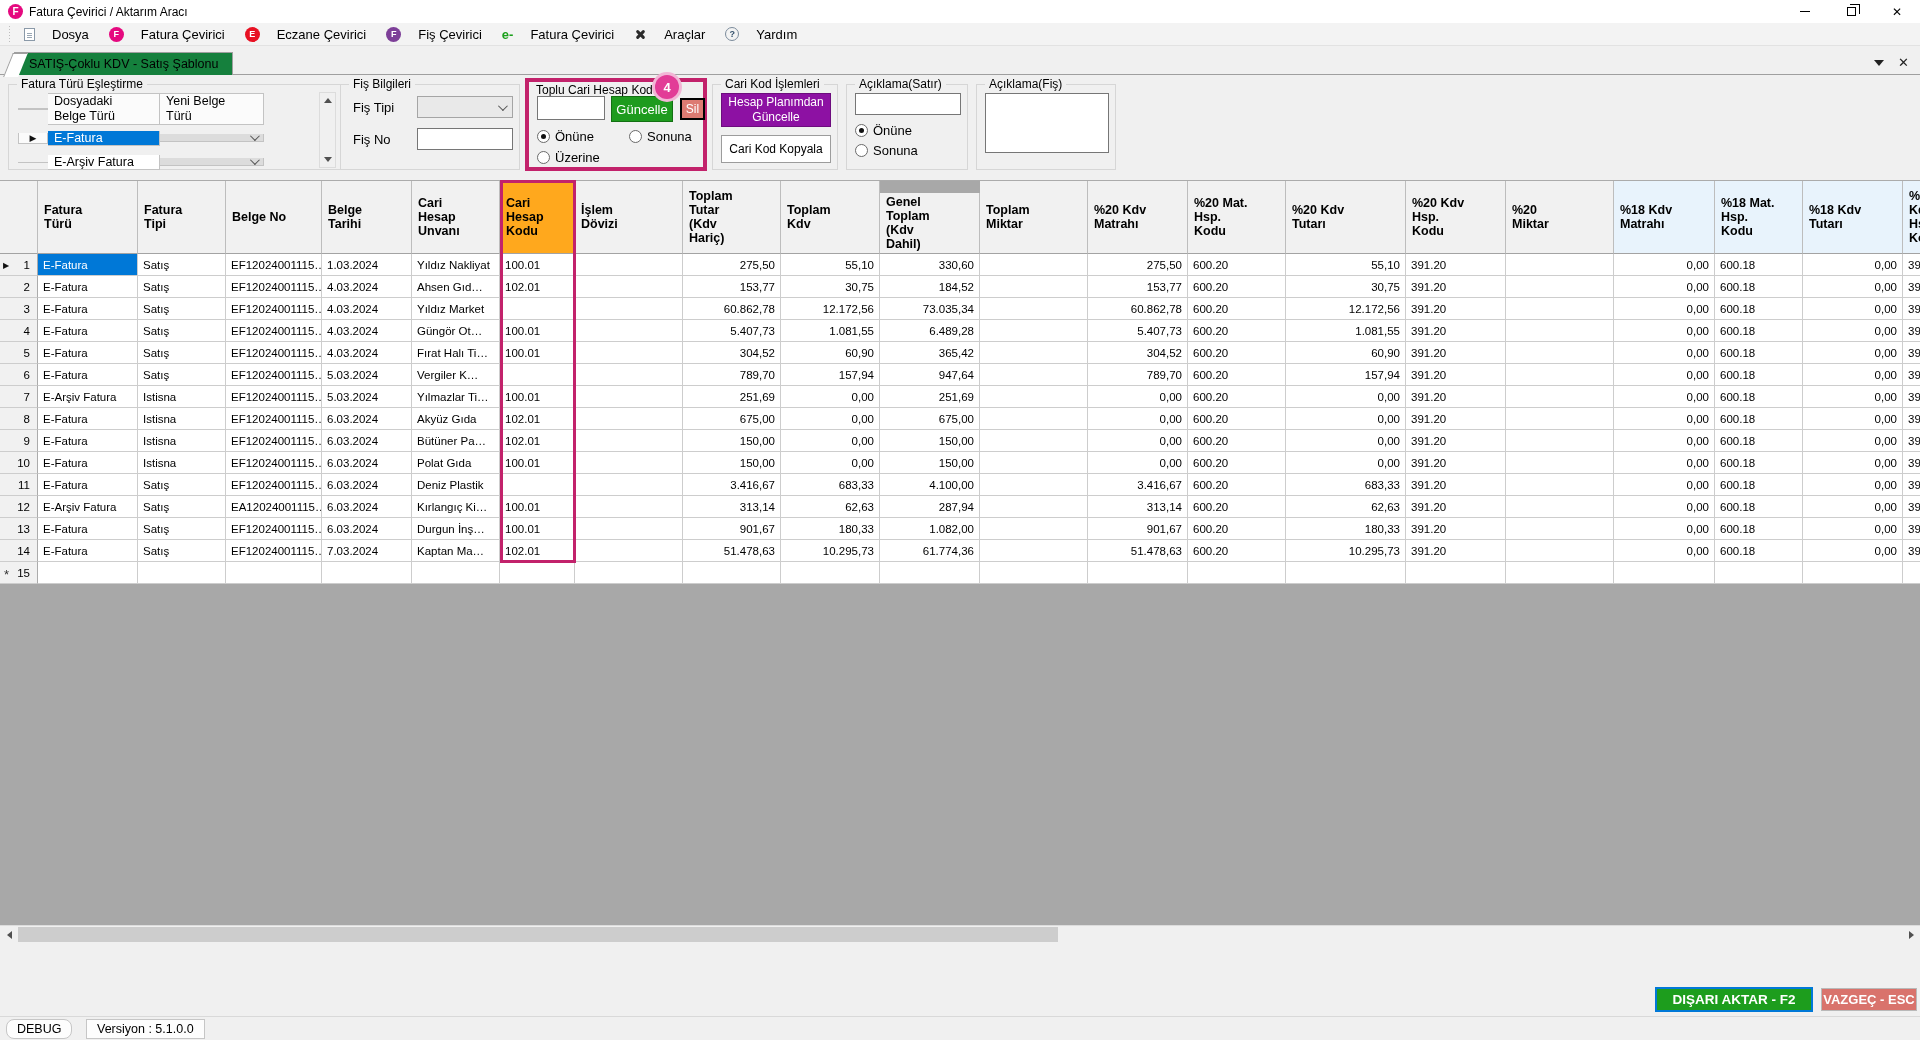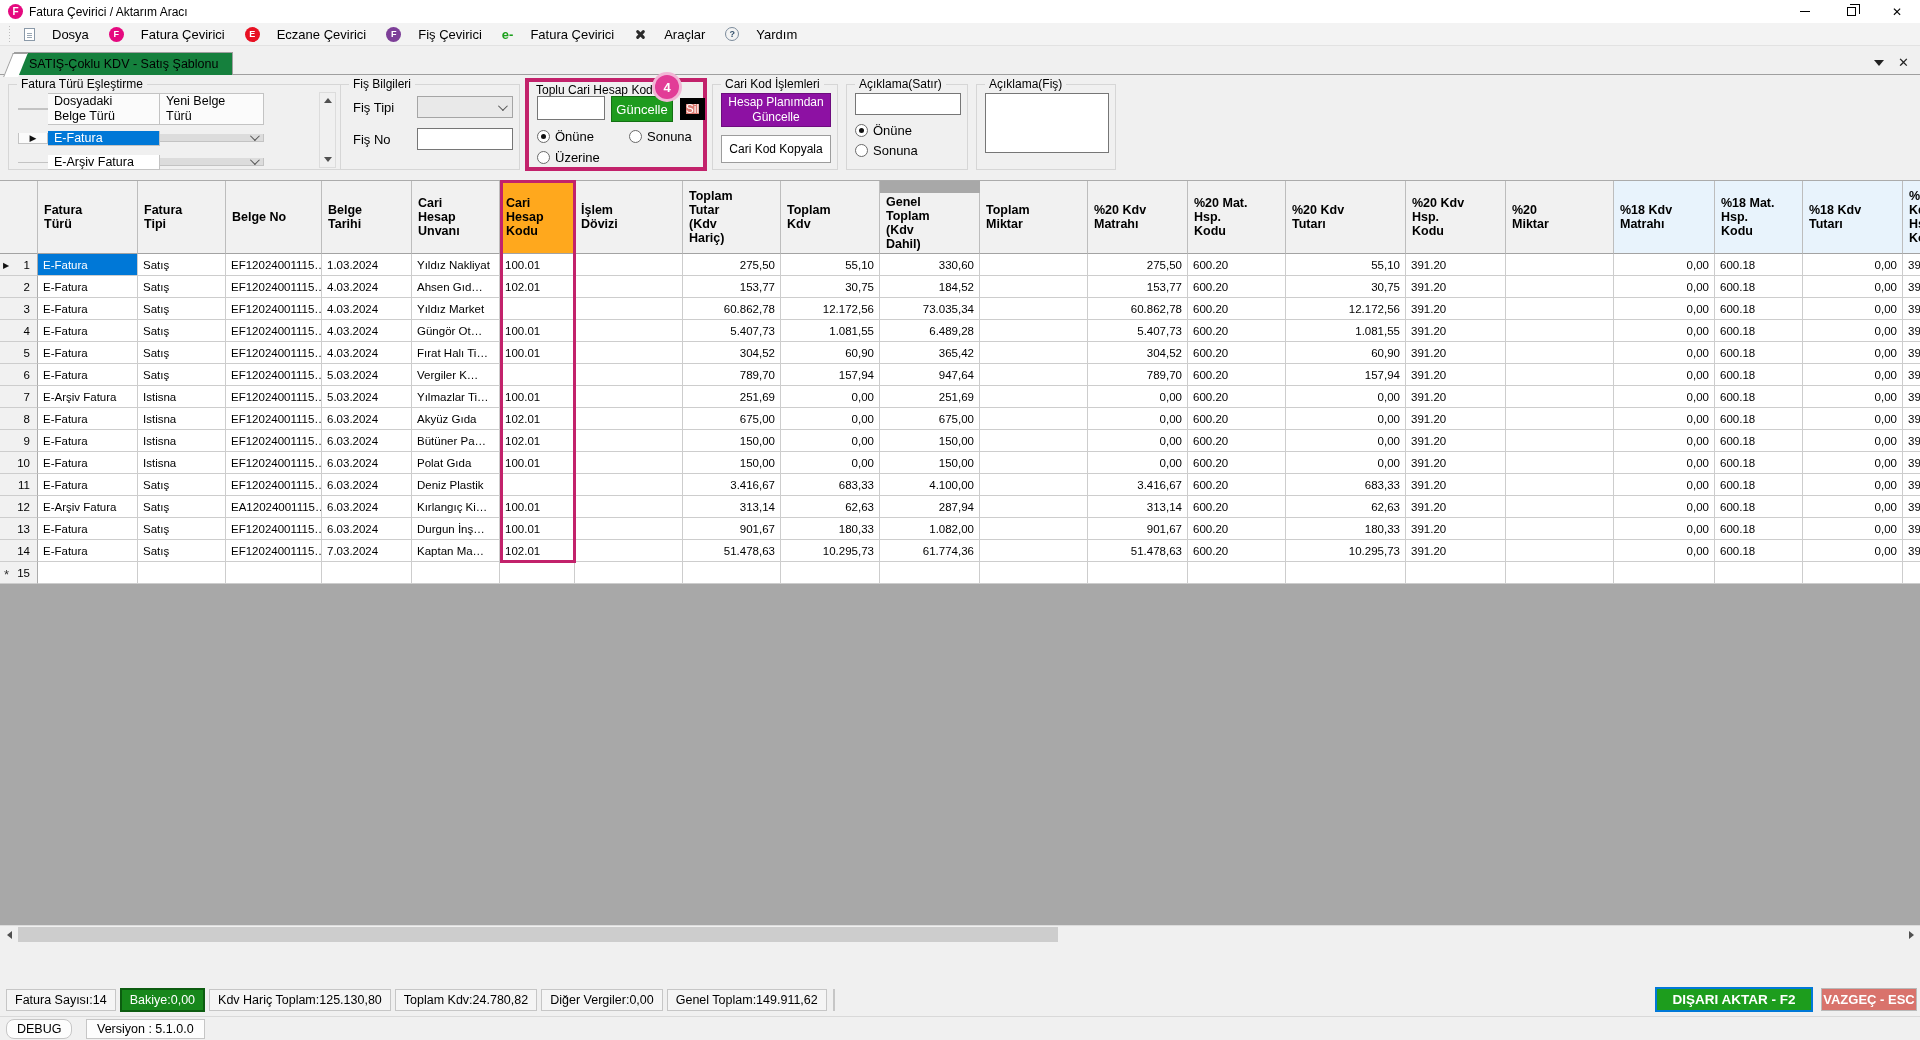--- a/index.html
+++ b/index.html
@@ -41,21 +41,21 @@
 .gb.pink{border:4px solid #c2226b;}
 .gbt-in{position:absolute;top:1px;left:7px;font-size:12px;white-space:nowrap;}
 .lbl{position:absolute;font-size:13px;}
 .tb{position:absolute;border:1px solid #767676;background:#fff;font-size:13px;padding:0 4px;outline:none;}
 .ta{position:absolute;border:1px solid #767676;background:#fff;resize:none;outline:none;font-size:12px;}
 .combo{position:absolute;border:1px solid #a5a5a5;background:linear-gradient(#f4f4f4,#e2e2e2);display:flex;align-items:center;justify-content:flex-end;padding-right:7px;}
 .combo.dis{background:#e9e9e9;}
 .chev{width:7px;height:7px;border-right:1.6px solid #555;border-bottom:1.6px solid #555;transform:rotate(45deg) translateY(-2px);}
 .btn{position:absolute;display:flex;align-items:center;justify-content:center;font-size:13px;text-align:center;cursor:default;}
 .btn.green{background:#1e9b1e;color:#fff;border:1px solid #137013;}
-.btn.salmon{background:#dd7b72;color:#fff;border:6px solid #000000;font-size:12px;}
+.btn.salmon{background:#dd7b72;color:#fff;border:2px solid #000000;font-size:12px;}
 .btn.purple{background:#8d11a3;color:#fff;border:1px solid #6d0c7e;font-size:12px;line-height:1.25;}
 .btn.white{background:#fff;border:1px solid #9c9c9c;font-size:12px;}
 .radio{position:absolute;display:flex;align-items:center;gap:5px;font-size:13px;white-space:nowrap;}
 .rb{width:13px;height:13px;border:1px solid #6a6a6a;border-radius:50%;background:#fff;position:relative;flex:0 0 auto;}
 .rb.on::after{content:"";position:absolute;left:3px;top:3px;width:5px;height:5px;border-radius:50%;background:#111;}
 .badge{position:absolute;width:24px;height:24px;border-radius:50%;background:#e23c97;box-shadow:0 0 0 3px #f2b6d6;color:#fff;font-weight:bold;font-size:13px;display:flex;align-items:center;justify-content:center;z-index:5;}
 
 .mini{position:absolute;left:9px;top:7px;}
 .mrow{display:flex;}
 .mcell{border:1px solid #c3c3c3;border-top:none;border-left:none;background:#fff;font-size:12.5px;display:flex;align-items:center;padding:0 6px;overflow:hidden;white-space:nowrap;}
@@ -696,29 +696,20 @@
         <span class="tri-left"></span>
       </div>
     <div class="hs-thumb"></div>
     <div class="hs-arrow" style="right:0;">
         <span class="tri-right"></span>
       </div>
   </div>
 </div>
 
 <div class="statusrow">
-  <div class="sitems" id="sitems">
-      <div class="sitem">Fatura Sayısı:14</div>
-      <div class="sitem green">Bakiye:0,00</div>
-      <div class="sitem">Kdv Hariç Toplam:125.130,80</div>
-      <div class="sitem">Toplam Kdv:24.780,82</div>
-      <div class="sitem">Diğer Vergiler:0,00</div>
-      <div class="sitem">Genel Toplam:149.911,62</div>
-      <div class="ssep"></div>
-    </div>
   <div class="exportbtn">DIŞARI AKTAR - F2</div>
   <div class="cancelbtn">VAZGEÇ - ESC</div>
 </div>
 
 <div class="footrow">
   <span class="fitem" style="left:6px;border-radius:8px;">DEBUG</span>
   <span class="fitem" style="left:86px;">Versiyon : 5.1.0.0</span>
 </div>
 
 </body></html>

